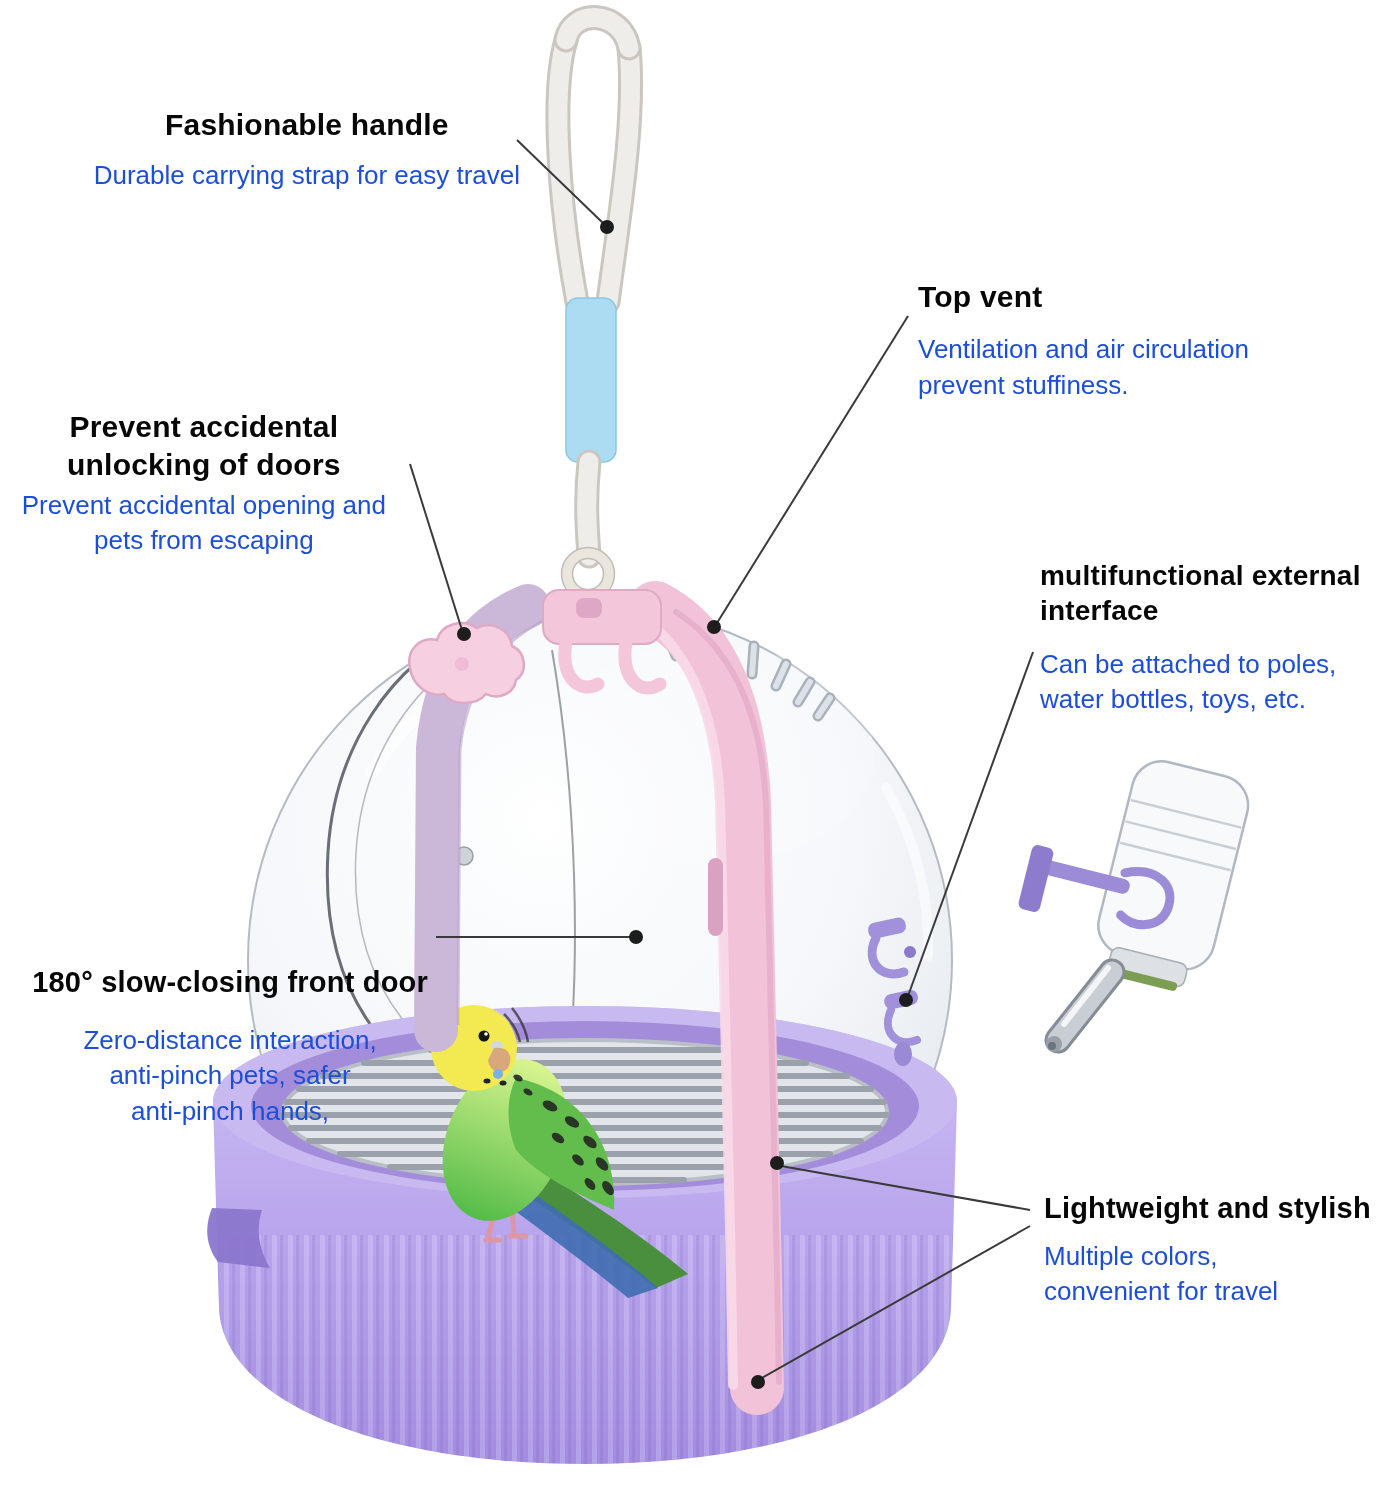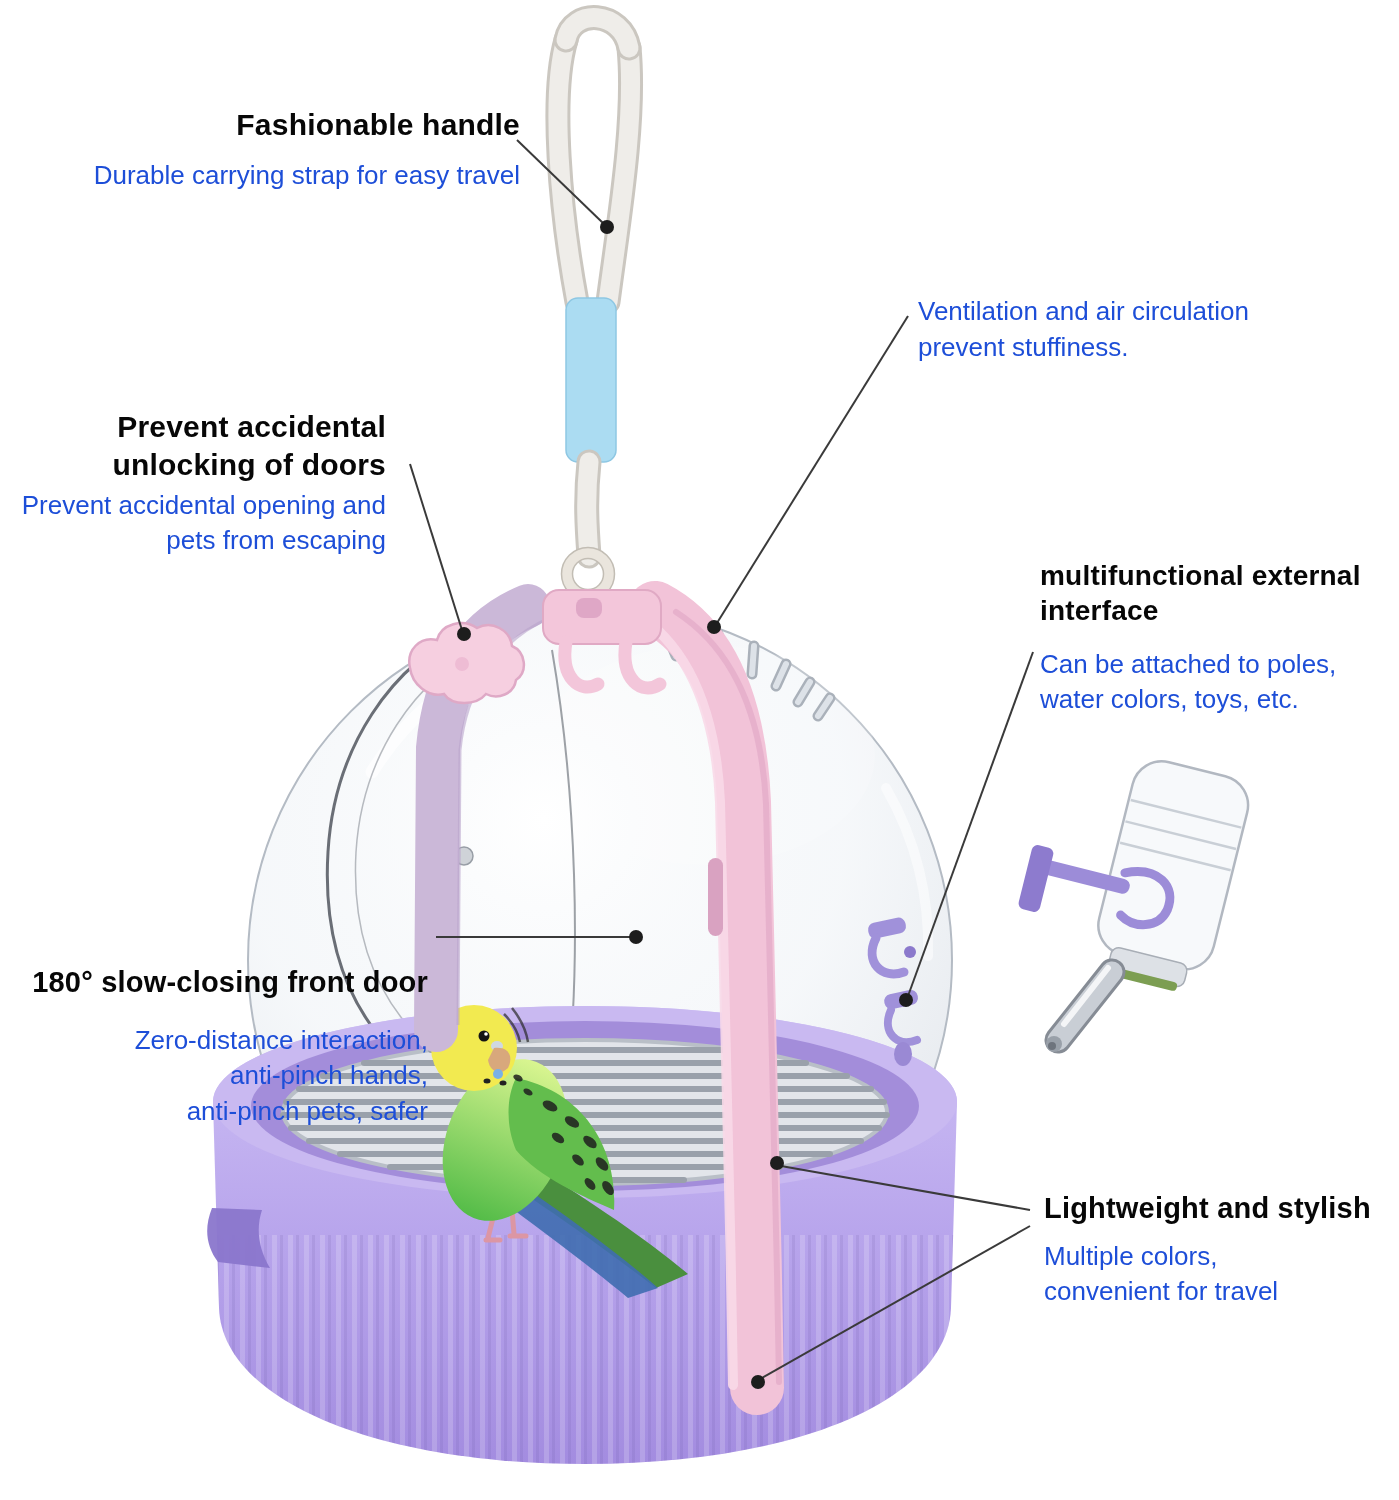--- a/index.html
+++ b/index.html
@@ -3,21 +3,21 @@
 <meta charset="utf-8">
 <style>
   html,body{margin:0;padding:0;background:#fff;}
   .canvas{position:relative;width:1399px;height:1500px;background:#ffffff;overflow:hidden;
           font-family:"Liberation Sans","DejaVu Sans",sans-serif;}
   .art{position:absolute;left:0;top:0;}
   
   .co{position:absolute;}
   .co .t div{white-space:nowrap;font-weight:700;color:#070707;font-size:30px;line-height:1.26;letter-spacing:.2px;}
   .co .d div{white-space:nowrap;color:#1d4ed8;font-size:26px;line-height:1.38;}
-  .co.right{text-align:right;}
+  .co.right{text-align:center;}
   #co-handle{right:879px;top:106px;}
   #co-handle .d{margin-top:14px;}
   #co-topvent{left:918px;top:278px;}
   #co-topvent .d{margin-top:16px;}
   #co-lock{right:1013px;top:408px;}
   #co-lock .d{margin-top:4px;}
   #co-interface{left:1040px;top:558px;}
   #co-interface .t div{font-size:28px;}
   #co-interface .d{margin-top:18px;}
   #co-door{right:971px;top:964px;}
@@ -221,20 +221,23 @@
 <div class="co right" id="co-handle">
   <div class="t">
     <div>Fashionable handle</div>
   </div>
   <div class="d">
     <div>Durable carrying strap for easy travel</div>
   </div>
 </div>
 
 <div class="co" id="co-topvent">
+  <div class="t">
+    <div>Top vent</div>
+  </div>
   <div class="d">
     <div>Ventilation and air circulation</div>
     <div>prevent stuffiness.</div>
   </div>
 </div>
 
 <div class="co right" id="co-lock">
   <div class="t">
     <div>Prevent accidental</div>
     <div>unlocking of doors</div>
@@ -245,32 +248,32 @@
   </div>
 </div>
 
 <div class="co" id="co-interface">
   <div class="t">
     <div>multifunctional external</div>
     <div>interface</div>
   </div>
   <div class="d">
     <div>Can be attached to poles,</div>
-    <div>water colors, toys, etc.</div>
+    <div>water bottles, toys, etc.</div>
   </div>
 </div>
 
 <div class="co right" id="co-door">
   <div class="t">
     <div>180° slow-closing front door</div>
   </div>
   <div class="d">
     <div>Zero-distance interaction,</div>
+    <div>anti-pinch pets, safer</div>
     <div>anti-pinch hands,</div>
-    <div>anti-pinch pets, safer</div>
   </div>
 </div>
 
 <div class="co" id="co-lightweight">
   <div class="t">
     <div>Lightweight and stylish</div>
   </div>
   <div class="d">
     <div>Multiple colors,</div>
     <div>convenient for travel</div>

